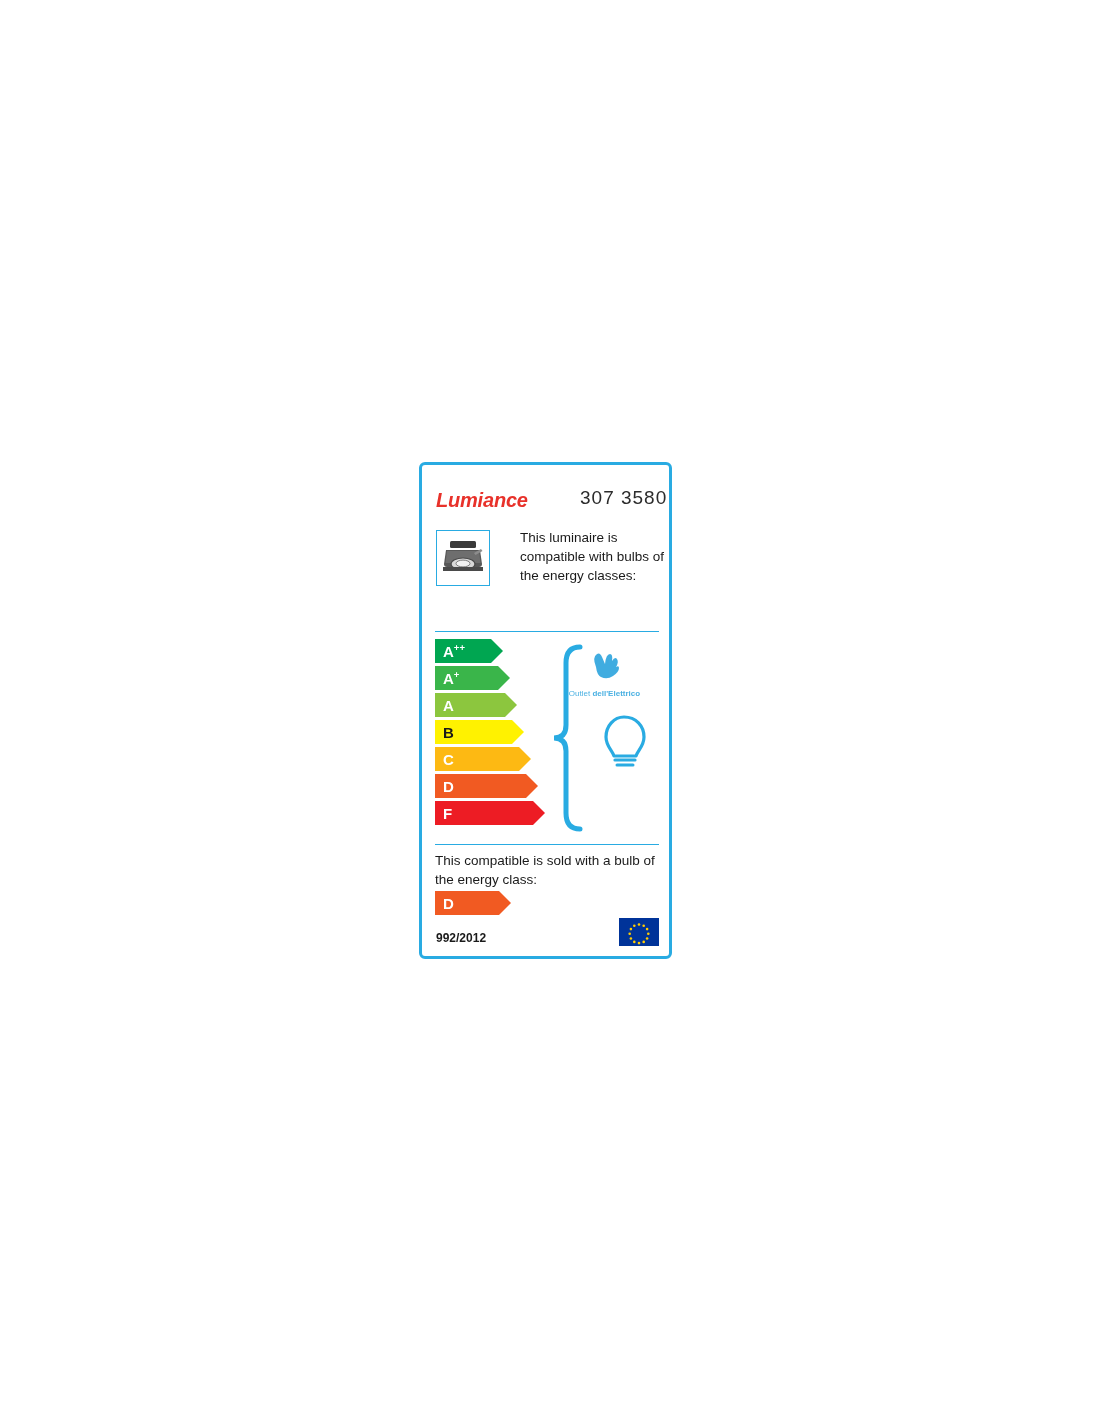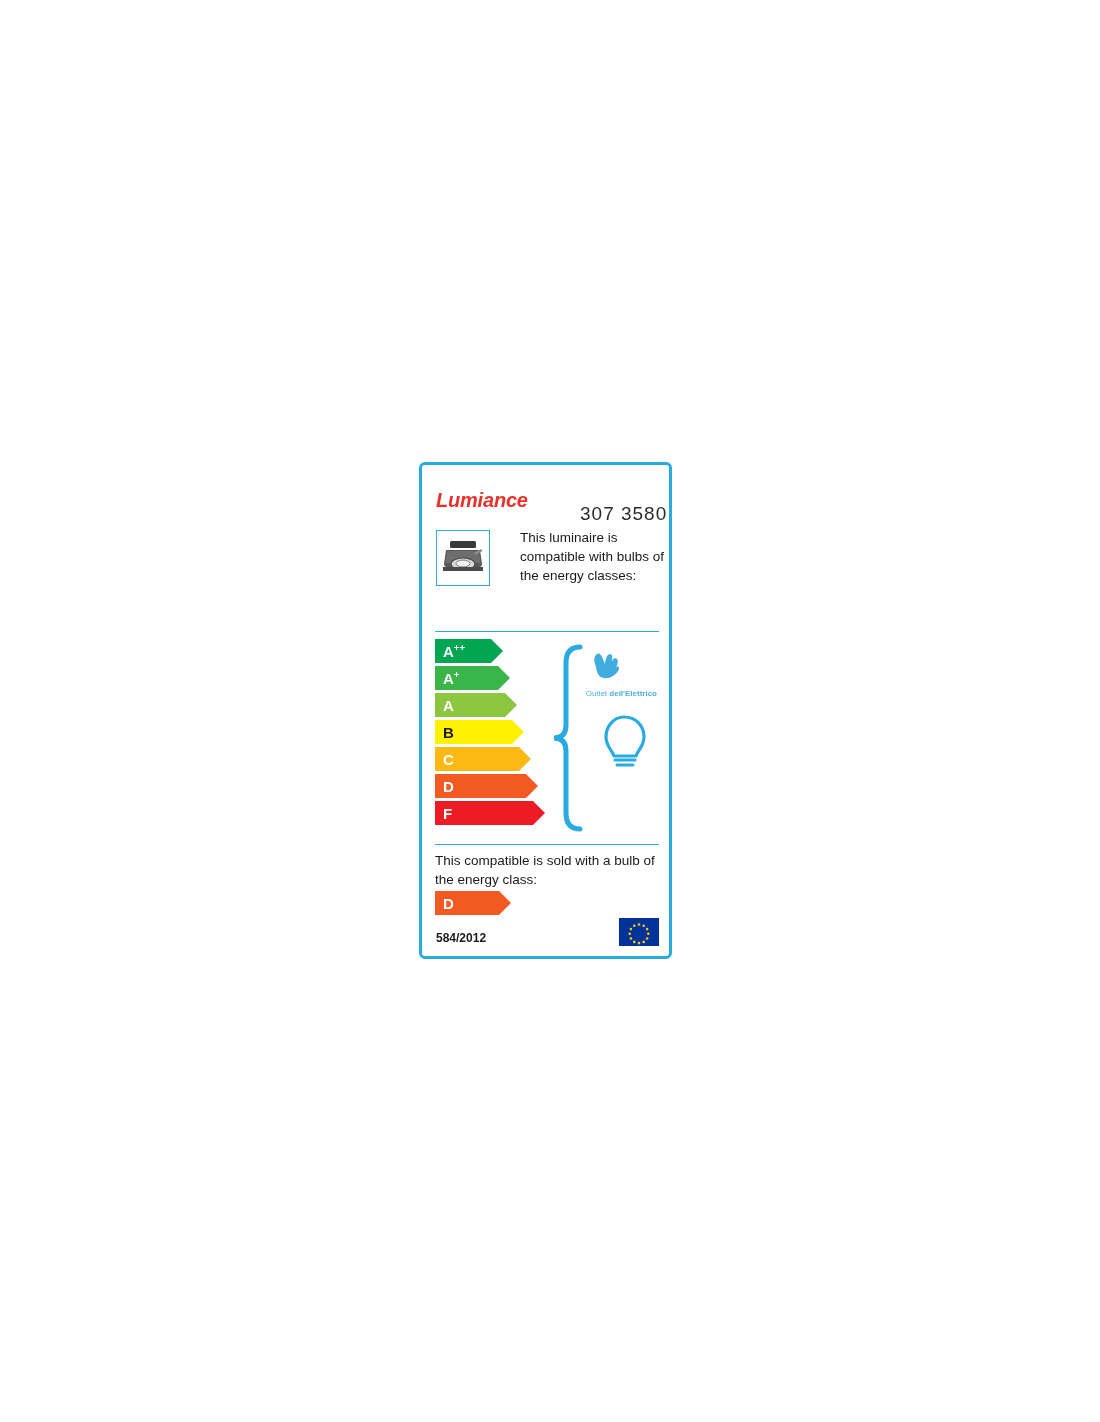--- a/index.html
+++ b/index.html
@@ -45,21 +45,20 @@
     letter-spacing: -0.2px;
   }
   .model-code {
     position: absolute;
     left: 158px;
     top: 22px;
     font-size: 19px;
     color: #2b2b2b;
     letter-spacing: 1px;
     white-space: nowrap;
-    margin-top: 16px;
   }
 
   
   .compat-row {
     position: absolute;
     left: 0;
     top: 63px;
     width: 100%;
     height: 85px;
   }
@@ -144,21 +143,21 @@
     left: 128px;
     top: 176px;
     width: 110px;
     height: 195px;
   }
   .watermark {
     position: absolute;
     left: 2px;
     top: 48px;
     width: 105px;
-    text-align: right;
+    text-align: center;
     font-size: 8px;
     color: #2ba3dd;
     white-space: nowrap;
     opacity: 0.85;
   }
   .watermark b { font-weight: bold; }
 
   
   .sold-text {
     position: absolute;
@@ -303,21 +302,21 @@
 
   <div class="sold-bar">
     <div class="bar">
       <div class="body" style="width:64px;background:#f15a22">
         <span class="lbl">D</span>
       </div>
       <div class="tip" style="border-left:12px solid #f15a22"></div>
     </div>
   </div>
 
-  <div class="regulation">584/2012</div>
+  <div class="regulation">992/2012</div>
 
   <div class="eu-flag">
     <svg width="40" height="28" viewBox="0 0 40 28" xmlns="http://www.w3.org/2000/svg">
       <rect width="40" height="28" fill="#003399"></rect>
       <g fill="#ffcc00">
         <circle cx="20" cy="6.5" r="1.3"></circle>
         <circle cx="24.7" cy="7.7" r="1.3"></circle>
         <circle cx="28.1" cy="11.1" r="1.3"></circle>
         <circle cx="29.3" cy="15.8" r="1.3"></circle>
         <circle cx="28.1" cy="20.5" r="1.3"></circle>

